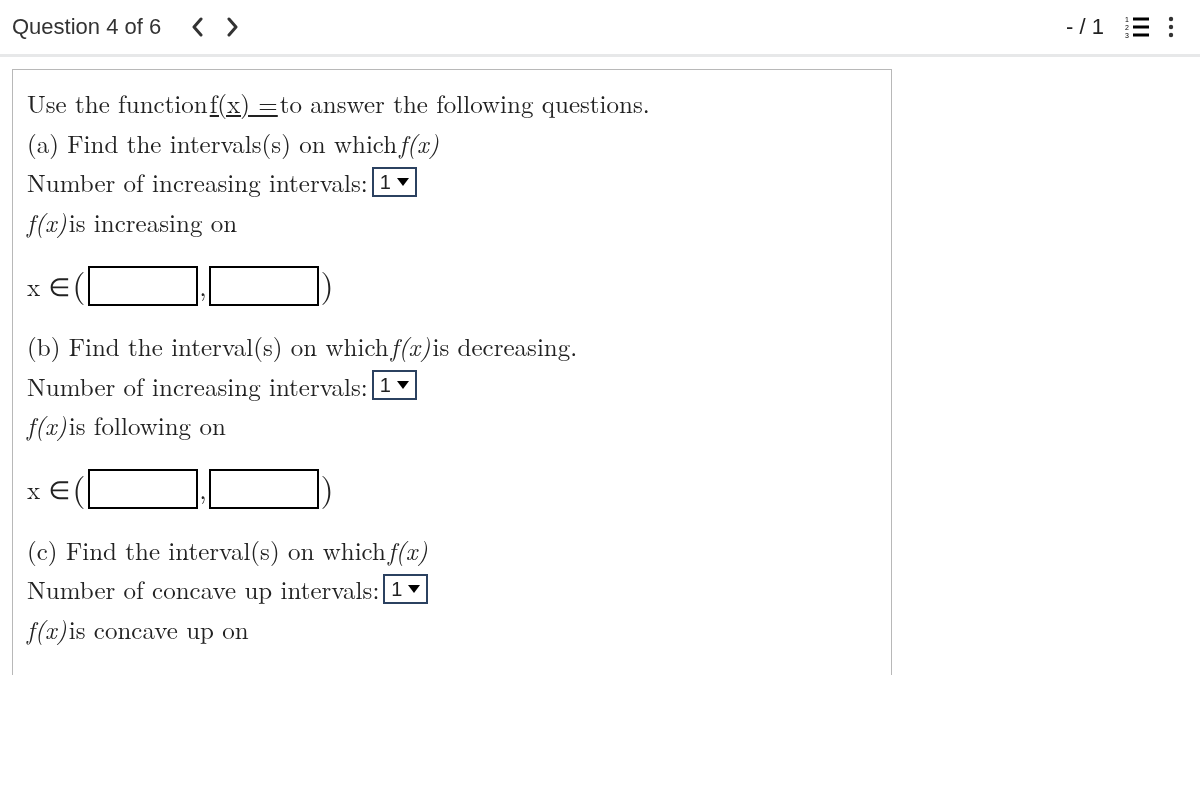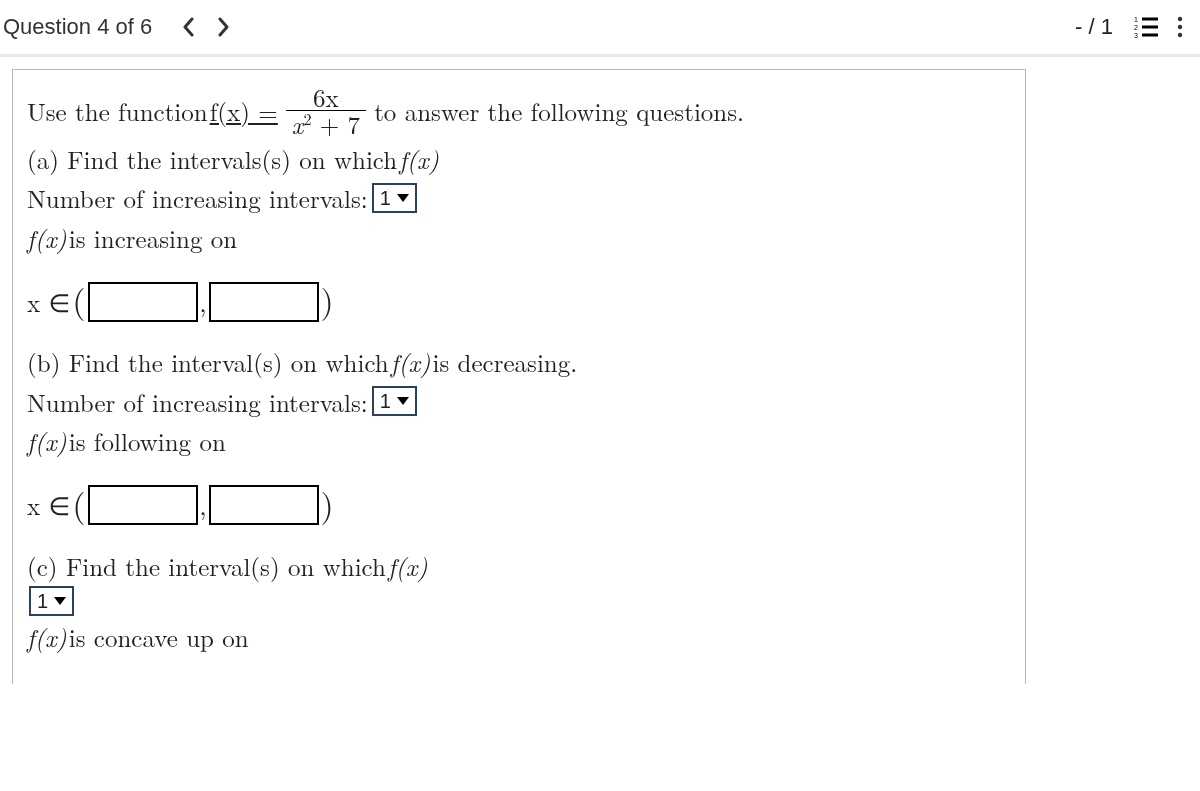--- a/index.html
+++ b/index.html
@@ -3,21 +3,21 @@
 <meta charset="utf-8">
 <style>
   * { box-sizing: border-box; }
   html, body {
     margin: 0; padding: 0;
     font-family: Arial, Helvetica, sans-serif;
     background: #fff; color: #222;
   }
   .header {
     display: flex; align-items: center;
-    padding: 10px 3px;
+    padding: 10px 12px;
     border-bottom: 3px solid #e7e8e9;
     font-size: 22px;
   }
   .q-label { margin-right: 20px; color: #333; }
   .nav-chev {
     width: 34px; height: 34px;
     display: inline-flex; align-items: center; justify-content: center;
     color: #3a3a3a; cursor: pointer;
     font-size: 22px; font-weight: bold;
   }
@@ -27,21 +27,21 @@
     width: 34px; height: 34px;
     display: inline-flex; align-items: center; justify-content: center;
     cursor: pointer; color: #222;
   }
 
   .content-wrap { padding: 12px 12px 0 12px; }
   .card {
     border: 1px solid #b8b8b8;
     border-bottom: none;
     padding: 12px 14px 26px 14px;
-    width: 1014px;
+    width: 880px;
     max-width: 100%;
   }
   .serif {
     font-family: "Latin Modern Roman", "CMU Serif", "Nimbus Roman", "Times New Roman", Times, serif;
     font-size: 25px;
     line-height: 1.5;
   }
   .mline { display: flex; align-items: center; flex-wrap: wrap; gap: 4px 2px; margin: 2px 0; }
 
   .fx { font-style: italic; }
@@ -118,27 +118,20 @@
     </svg>
   </span>
 </div>
 
 <div class="content-wrap">
   <div class="card serif">
 
     <div class="mline">
       <span>Use the function </span>
       <span class="fx" style="font-style: normal; text-decoration: underline;">f(x) = </span>
-      <span class="frac">
-        <span class="num"><span class="fx" style="font-style: normal;">6x</span></span>
-        <span class="bar"></span>
-        <span class="den">
-          <span class="fx">x</span><span class="sup">2</span><span> + 7</span>
-        </span>
-      </span>
       <span> to answer the following questions.</span>
     </div>
 
     <div class="mline">
       <span>(a) Find the intervals(s) on which </span>
       <span class="fx">f(x)</span>
     </div>
     <div class="mline">
       <span>Number of increasing intervals: </span>
       <span class="sel">
@@ -182,20 +175,21 @@
       <span>,</span>
       <span class="ibox"></span>
       <span class="bigp">)</span>
     </div>
 
     <div class="mline">
       <span>(c) Find the interval(s) on which </span>
       <span class="fx">f(x)</span>
     </div>
     <div class="mline">
+      <span>Number of concave up intervals: </span>
       <span class="sel">
         <span>1</span>
         <span class="caret"></span>
       </span>
     </div>
     <div class="mline">
       <span class="fx">f(x)</span>
       <span> is concave up on</span>
     </div>
 

